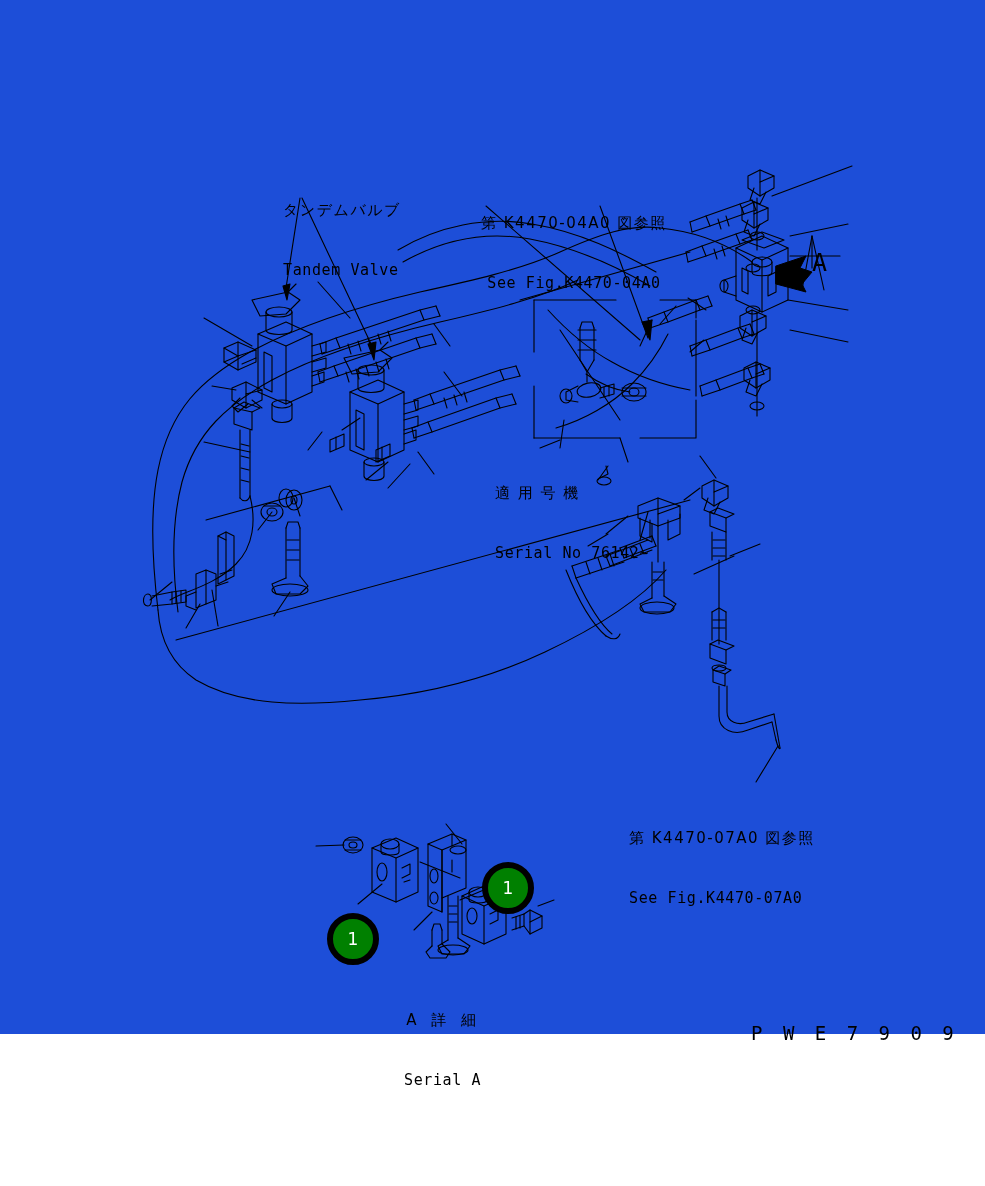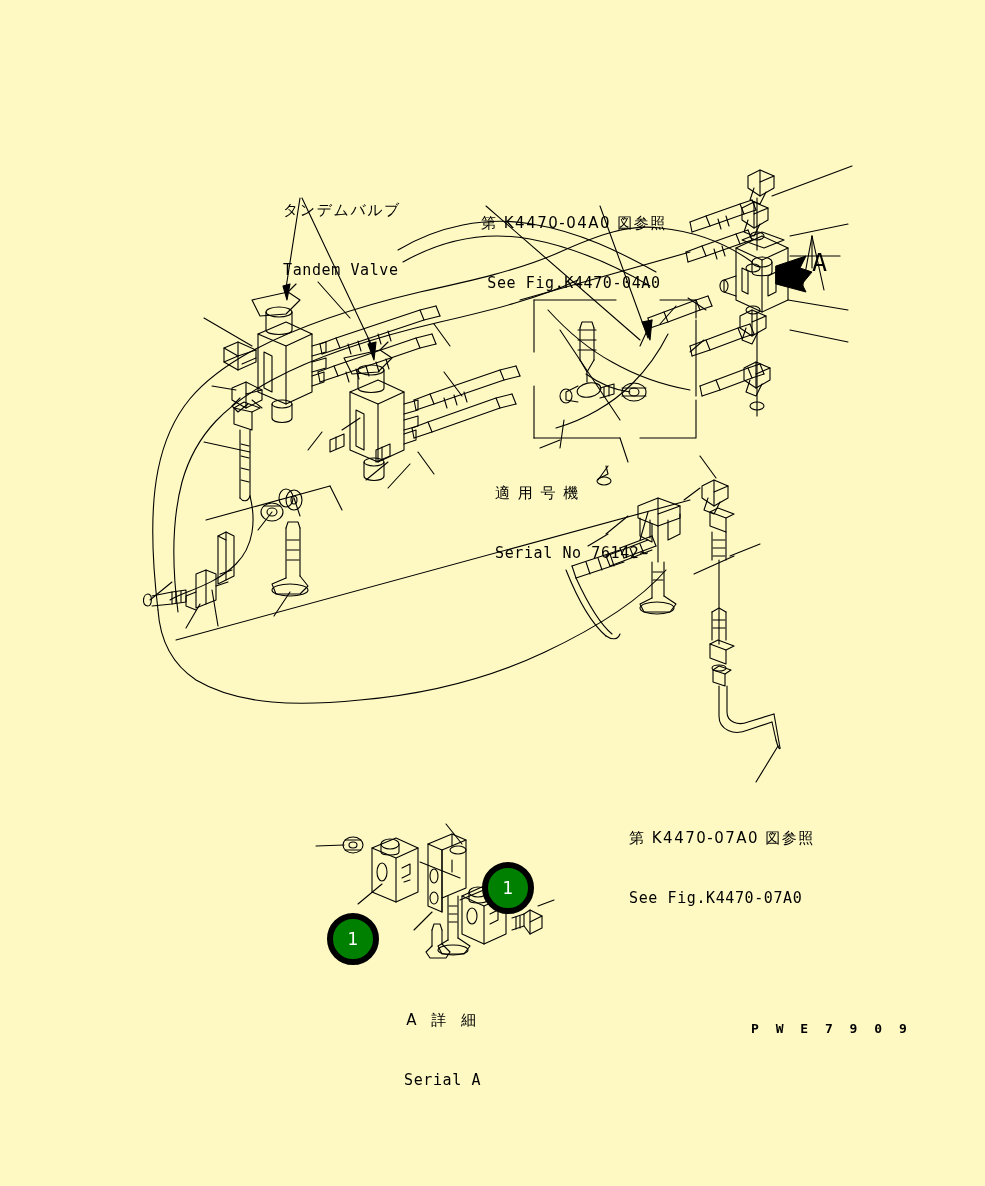--- a/index.html
+++ b/index.html
@@ -12,22 +12,22 @@
     height: 1186px;
     position: relative;
     overflow: hidden;
     font-family: "DejaVu Sans Mono", "Liberation Mono", monospace;
     -webkit-font-smoothing: none;
   }
   #sheet {
     position: absolute;
     left: 0; top: 0;
     width: 985px;
-    height: 1186px;
-    background: #fef9c3;
+    height: 1034px;
+    background: #1d4ed8;
   }
   svg.drawing {
     position: absolute;
     left: 0; top: 0;
     width: 985px;
     height: 1186px;
   }
   .lbl {
     position: absolute;
     white-space: pre;
@@ -47,23 +47,23 @@
     letter-spacing: 0.6px;
   }
   #lbl-tandem { left: 283px; top: 160px; }
   #lbl-fig04  { left: 481px; top: 173px; text-align: center; }
   #lbl-serial { left: 470px; top: 443px; margin-left: 25px; }
   #lbl-fig07  { left: 629px; top: 788px; }
   #lbl-detail { left: 404px; top: 970px; text-align: right; }
   #lbl-detail .jp { letter-spacing: 5px; }
   #lbl-drawno {
     left: 751px; top: 1021px;
-    font-size: 13px;
+    font-size: 19px;
     letter-spacing: 4.5px;
-    font-weight: bold;
+    font-weight: normal;
   }
   #letter-A {
     position: absolute;
     left: 812px; top: 248px;
     font-size: 25px;
     color: #000;
     font-family: "DejaVu Sans Mono", "Liberation Mono", monospace;
   }
   .callout {
     position: absolute;

